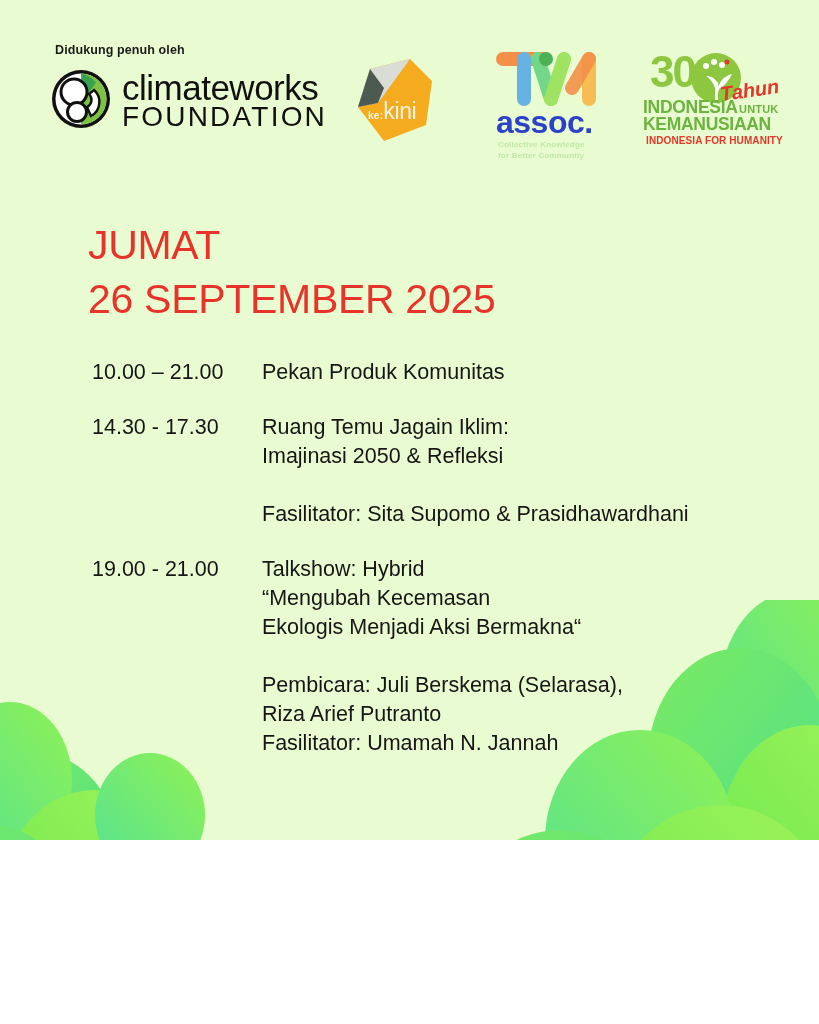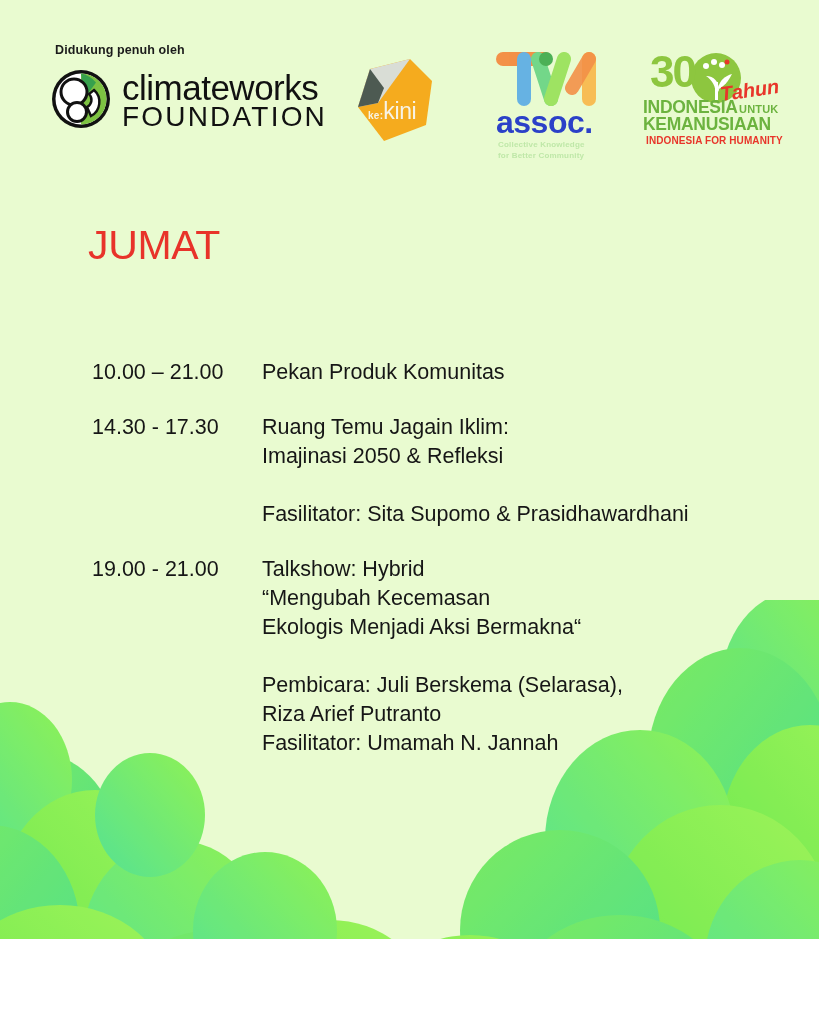--- a/index.html
+++ b/index.html
@@ -6,21 +6,21 @@
     margin: 0;
     padding: 0;
     background: #ffffff;
   }
   body {
     font-family: "Liberation Sans", sans-serif;
   }
   #poster {
     position: relative;
     width: 819px;
-    height: 939px;
+    height: 840px;
     background: #e9fbd0;
     overflow: hidden;
   }
 
   
   #foliage {
     position: absolute;
     left: 0;
     top: 600px;
     width: 819px;
@@ -331,20 +331,21 @@
       <div id="ika-tahun">Tahun</div>
       <div id="ika-line1">INDONESIA</div>
       <div id="ika-untuk">UNTUK</div>
       <div id="ika-line2">KEMANUSIAAN</div>
       <div id="ika-en">INDONESIA FOR HUMANITY</div>
     </div>
   </div>
 
   <div id="headline" style="color: rgb(232, 51, 42);">
     <div>JUMAT</div>
+    <div>26 SEPTEMBER 2025</div>
   </div>
 
   <div id="schedule">
       <div class="sched-row">
         <div class="sched-time">10.00 – 21.00</div>
         <div class="sched-body">
           <span class="line">Pekan Produk Komunitas</span>
         </div>
       </div>
       <div class="sched-row">

